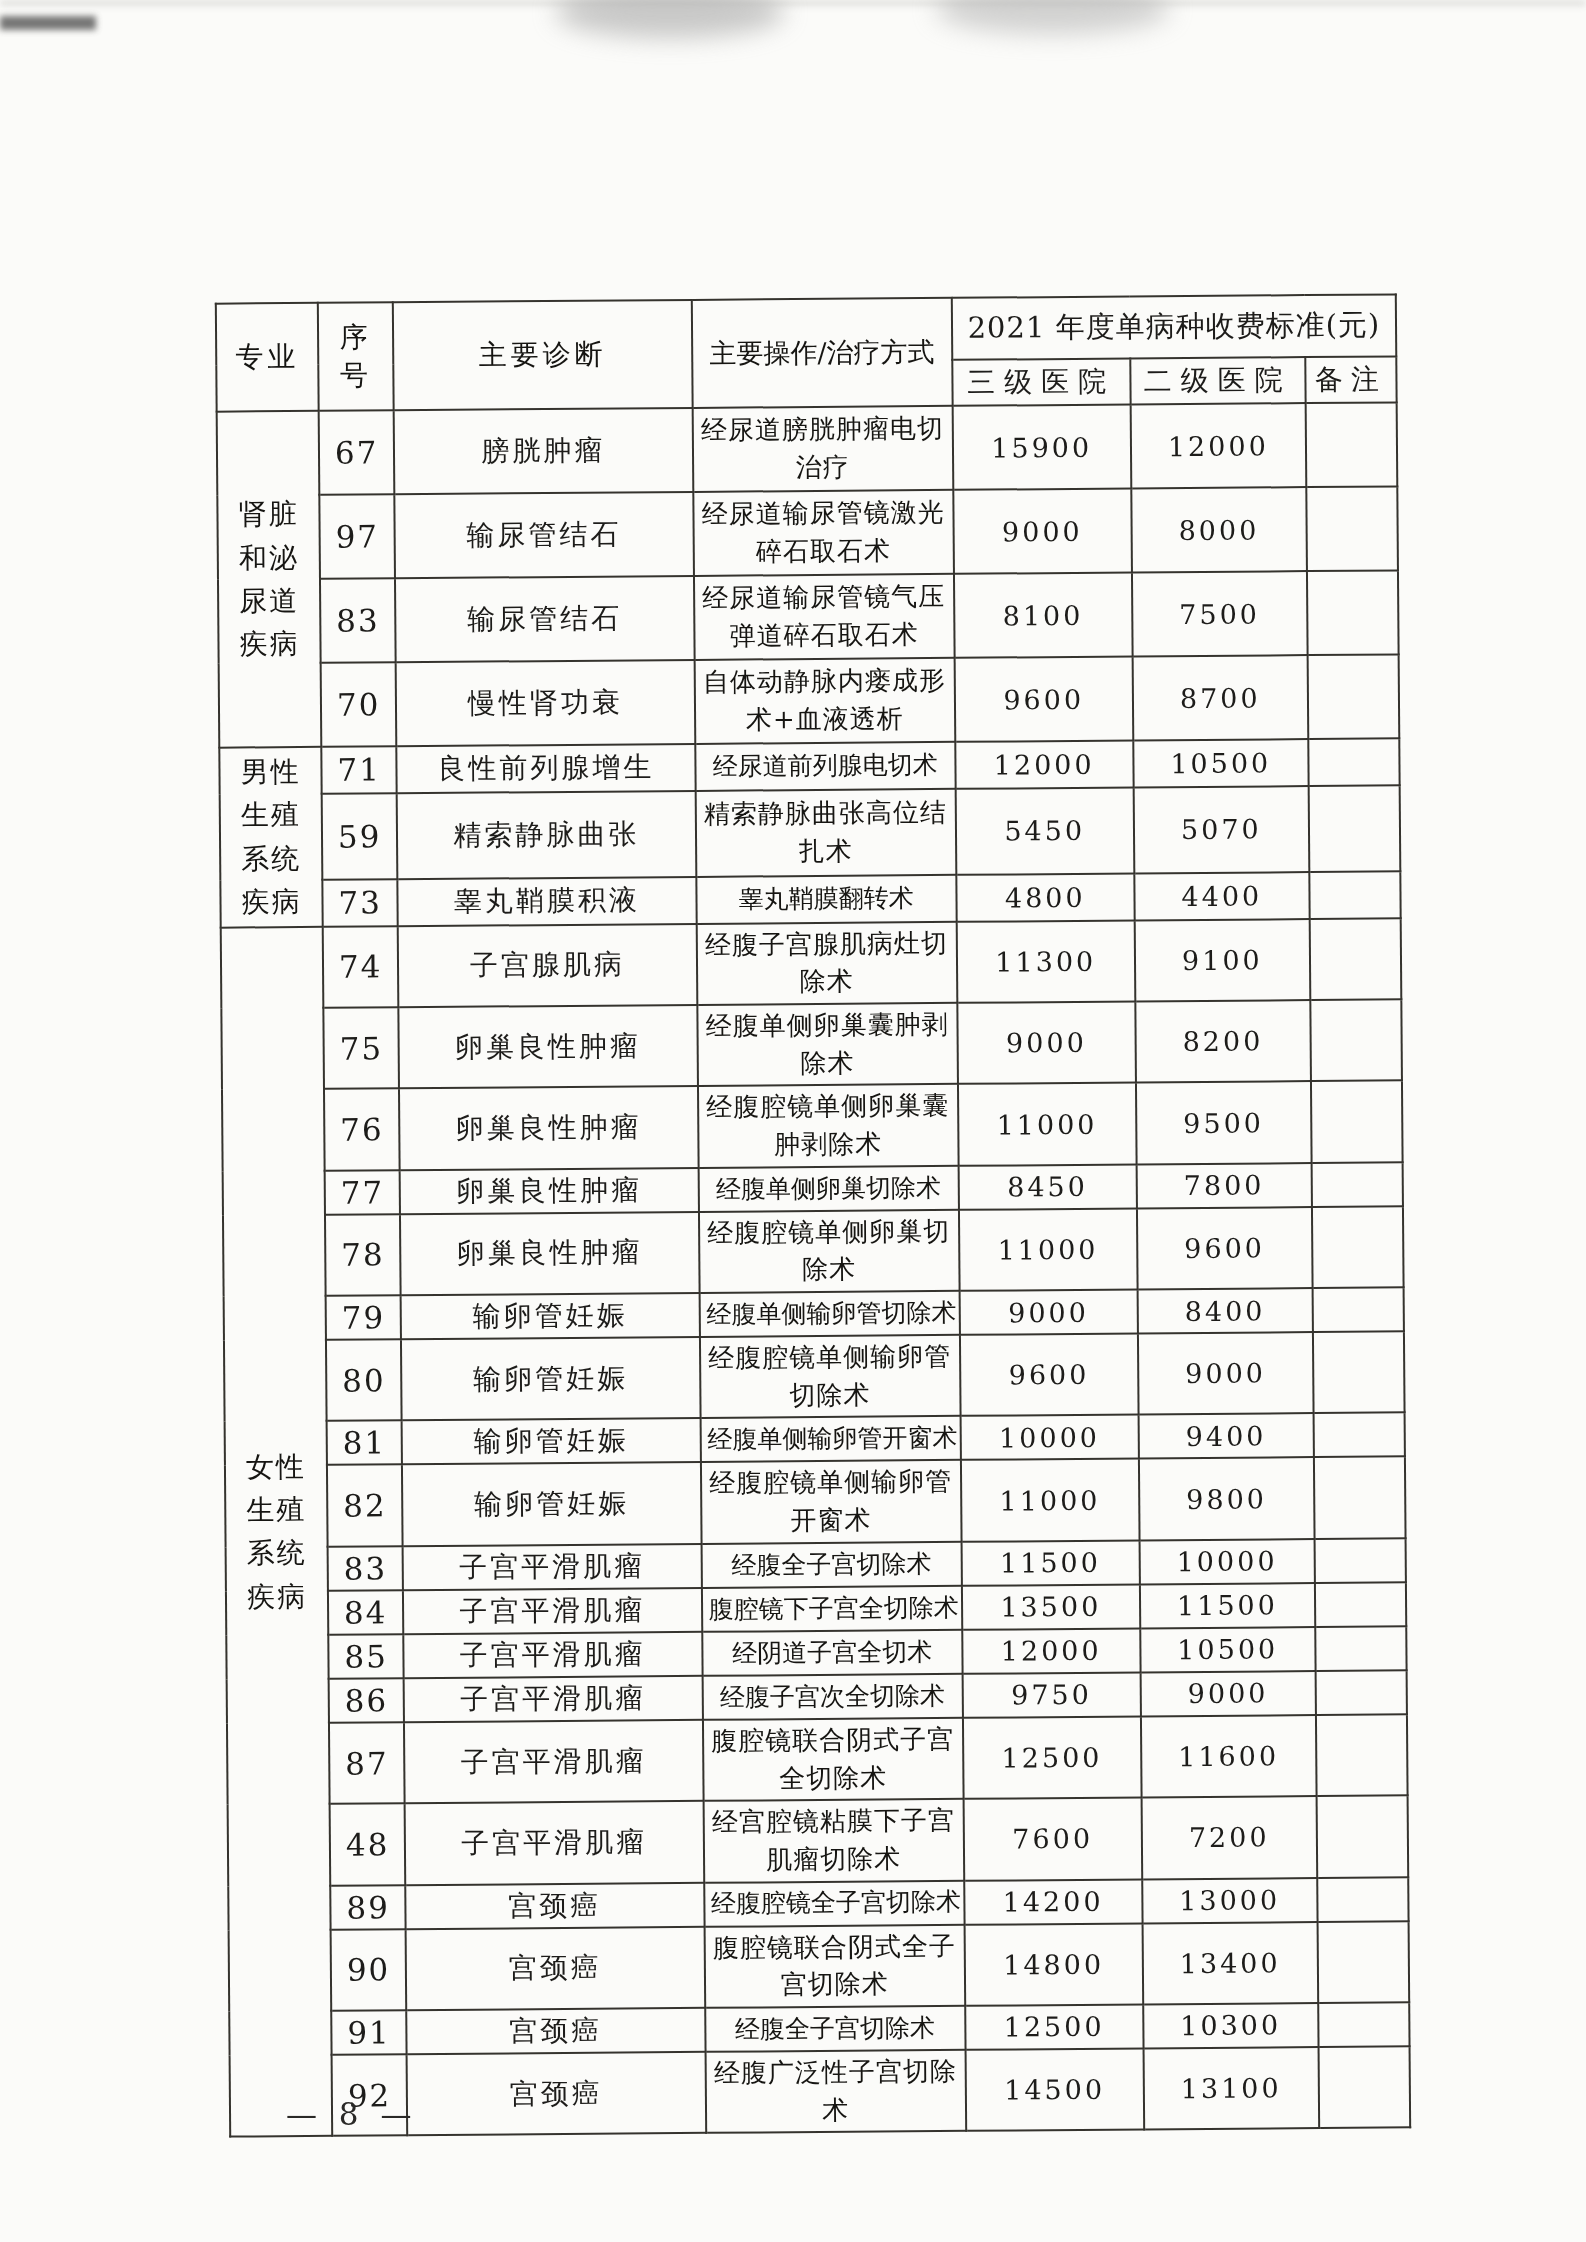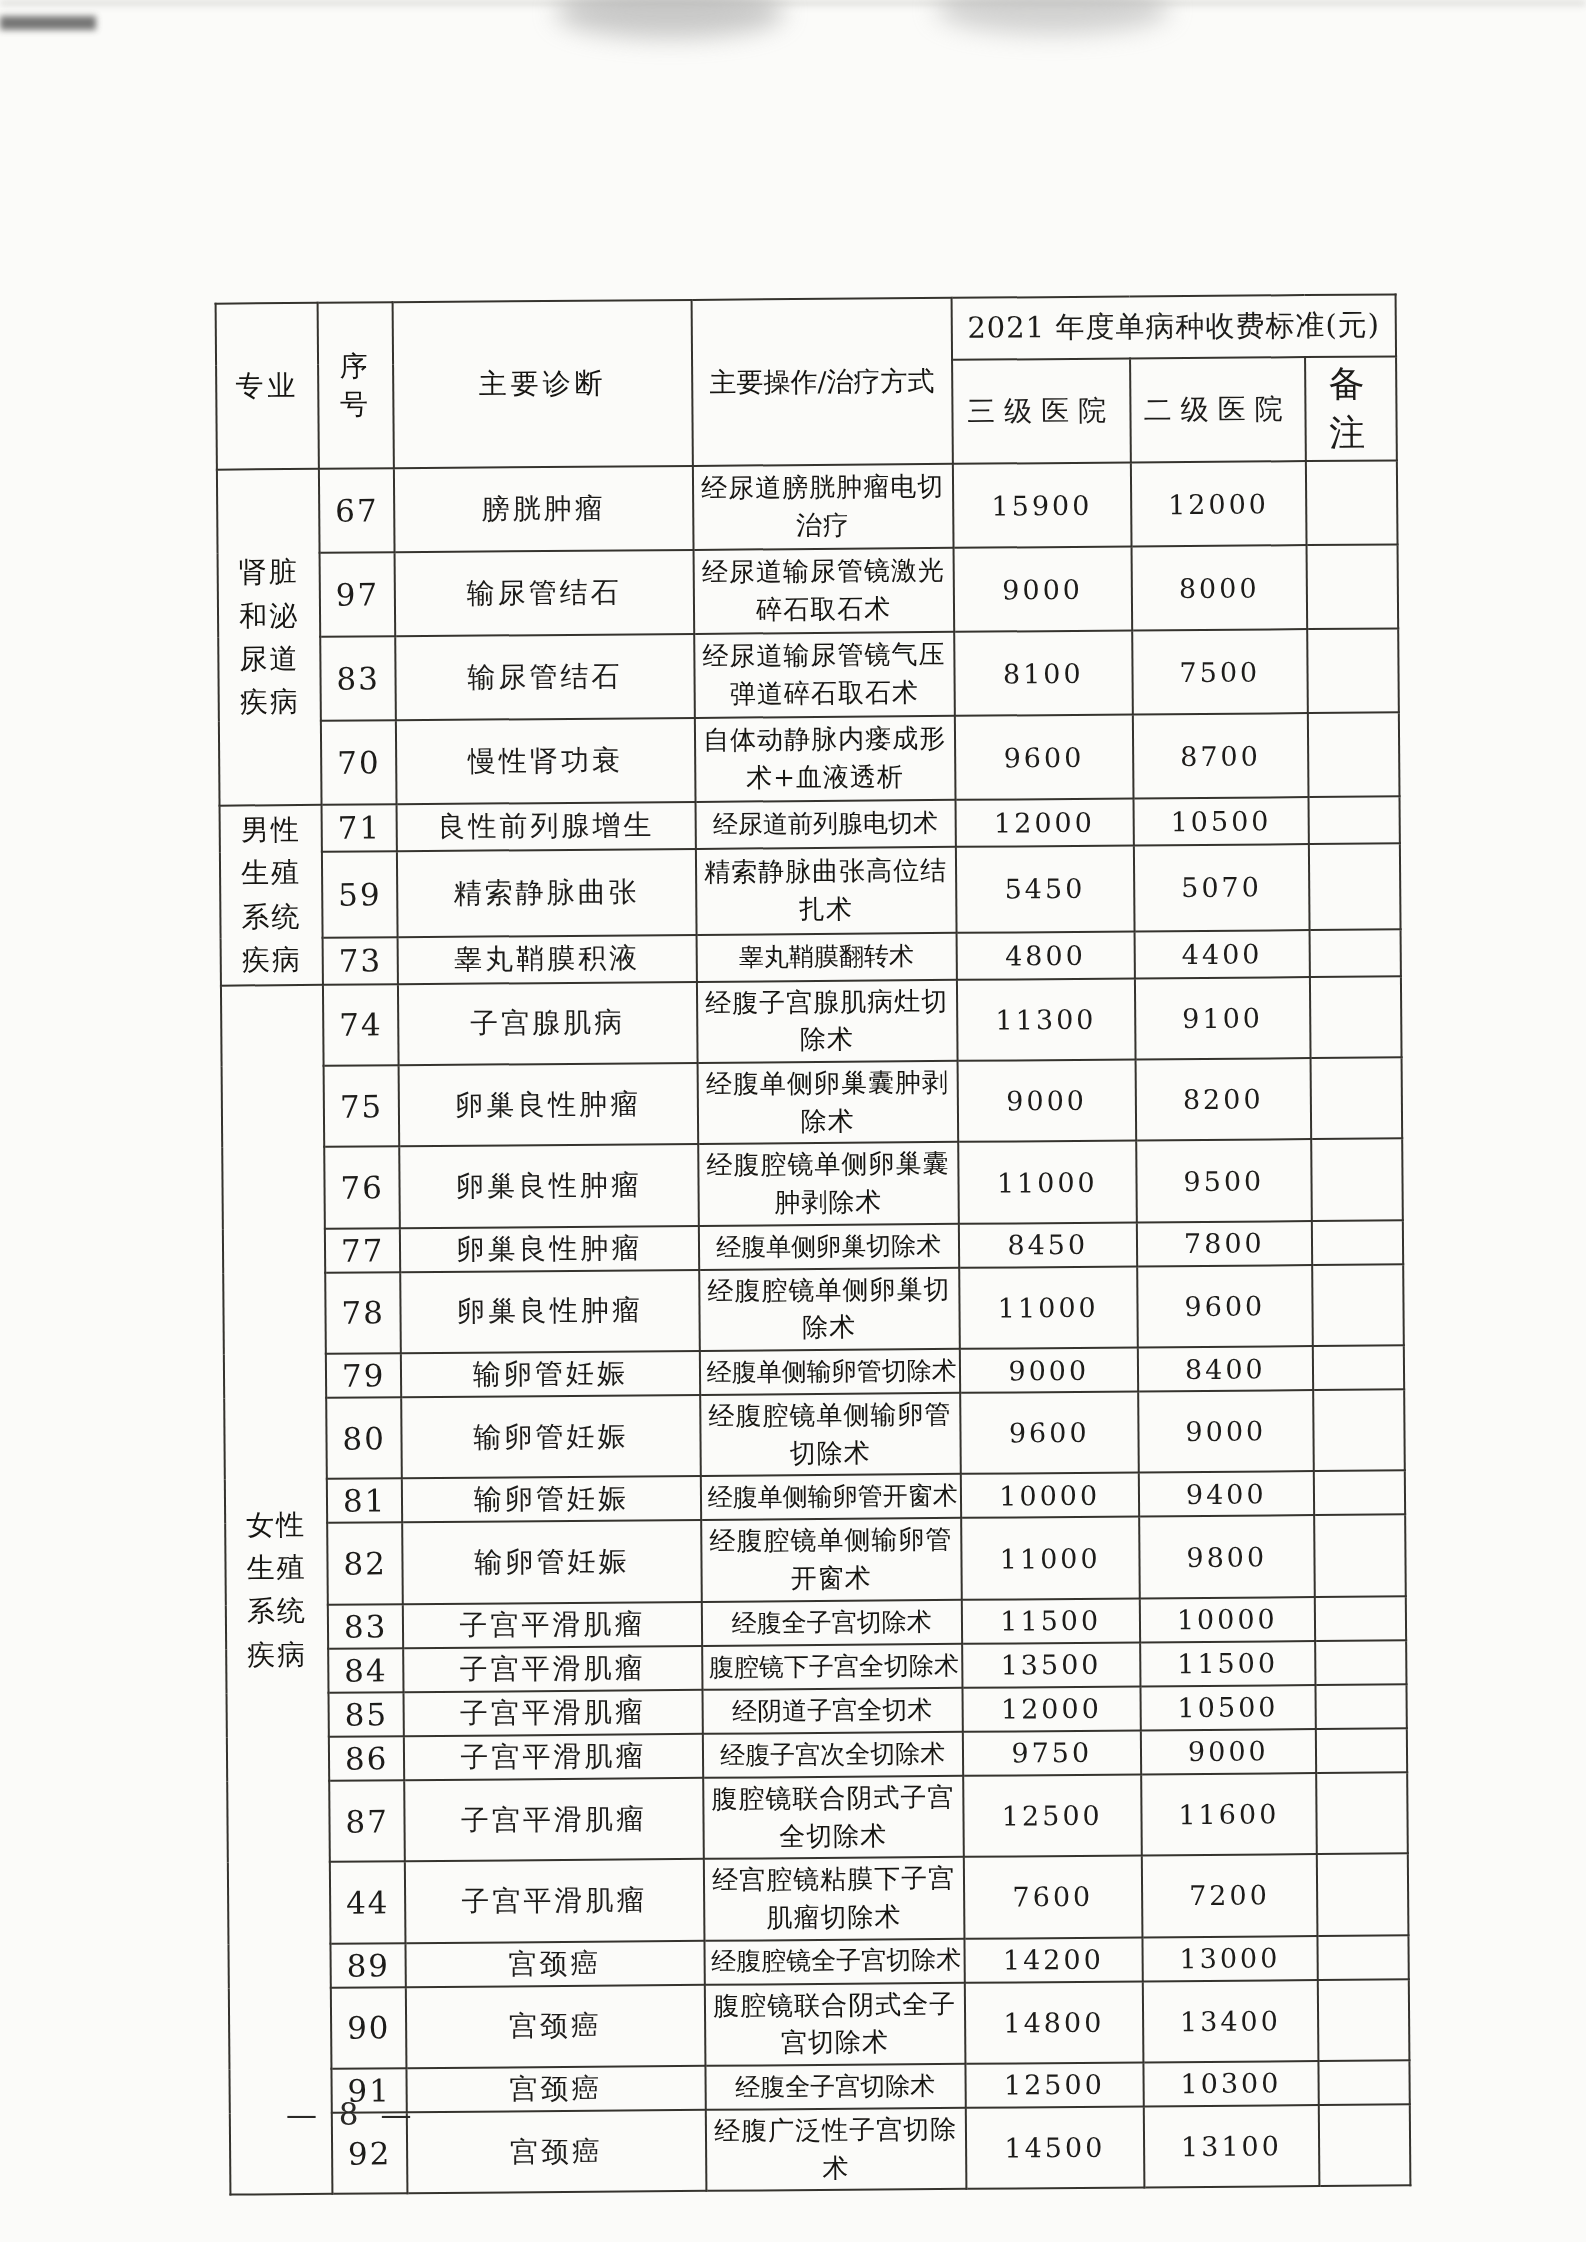--- a/index.html
+++ b/index.html
@@ -46,21 +46,21 @@
   tr.hr1{height:62px;}
   tr.hr2{height:46px;}
   tr.h84{height:84px;}
   tr.h78{height:78px;}
   tr.h44{height:44px;}
 
   th.head{font-size:28px;letter-spacing:4px;color:#161512;}
   th.head-op{font-size:27px;letter-spacing:0;white-space:nowrap;padding:2px 2px;}
   th.head-fee{font-size:29px;letter-spacing:1px;white-space:nowrap;}
   th.head-tier{font-size:28px;letter-spacing:9px;padding-left:12px;}
-  th.head-rem{font-size:36px;letter-spacing:8px;padding-left:10px;}
+  th.head-rem{font-size:28px;letter-spacing:8px;padding-left:10px;}
 
   td.spec{
     font-size:28px;letter-spacing:2px;line-height:1.55;
     padding:2px 4px;color:#161512;
   }
   td.no{font-size:31px;letter-spacing:2px;}
   td.diag{
     text-align:left;font-size:28px;letter-spacing:3px;
     white-space:nowrap;padding-left:7px;
   }
@@ -280,21 +280,21 @@
   </tr>
   <tr class="h78">
     <td class="no">87</td>
     <td class="diag">子宫平滑肌瘤</td>
     <td class="op op2">腹腔镜联合阴式子宫全切除术</td>
     <td class="num">12500</td>
     <td class="num">11600</td>
     <td class="rem"></td>
   </tr>
   <tr class="h78">
-    <td class="no">44</td>
+    <td class="no">48</td>
     <td class="diag">子宫平滑肌瘤</td>
     <td class="op op2">经宫腔镜粘膜下子宫肌瘤切除术</td>
     <td class="num">7600</td>
     <td class="num">7200</td>
     <td class="rem"></td>
   </tr>
   <tr class="h44">
     <td class="no">89</td>
     <td class="diag">宫颈癌</td>
     <td class="op op1">经腹腔镜全子宫切除术</td>

